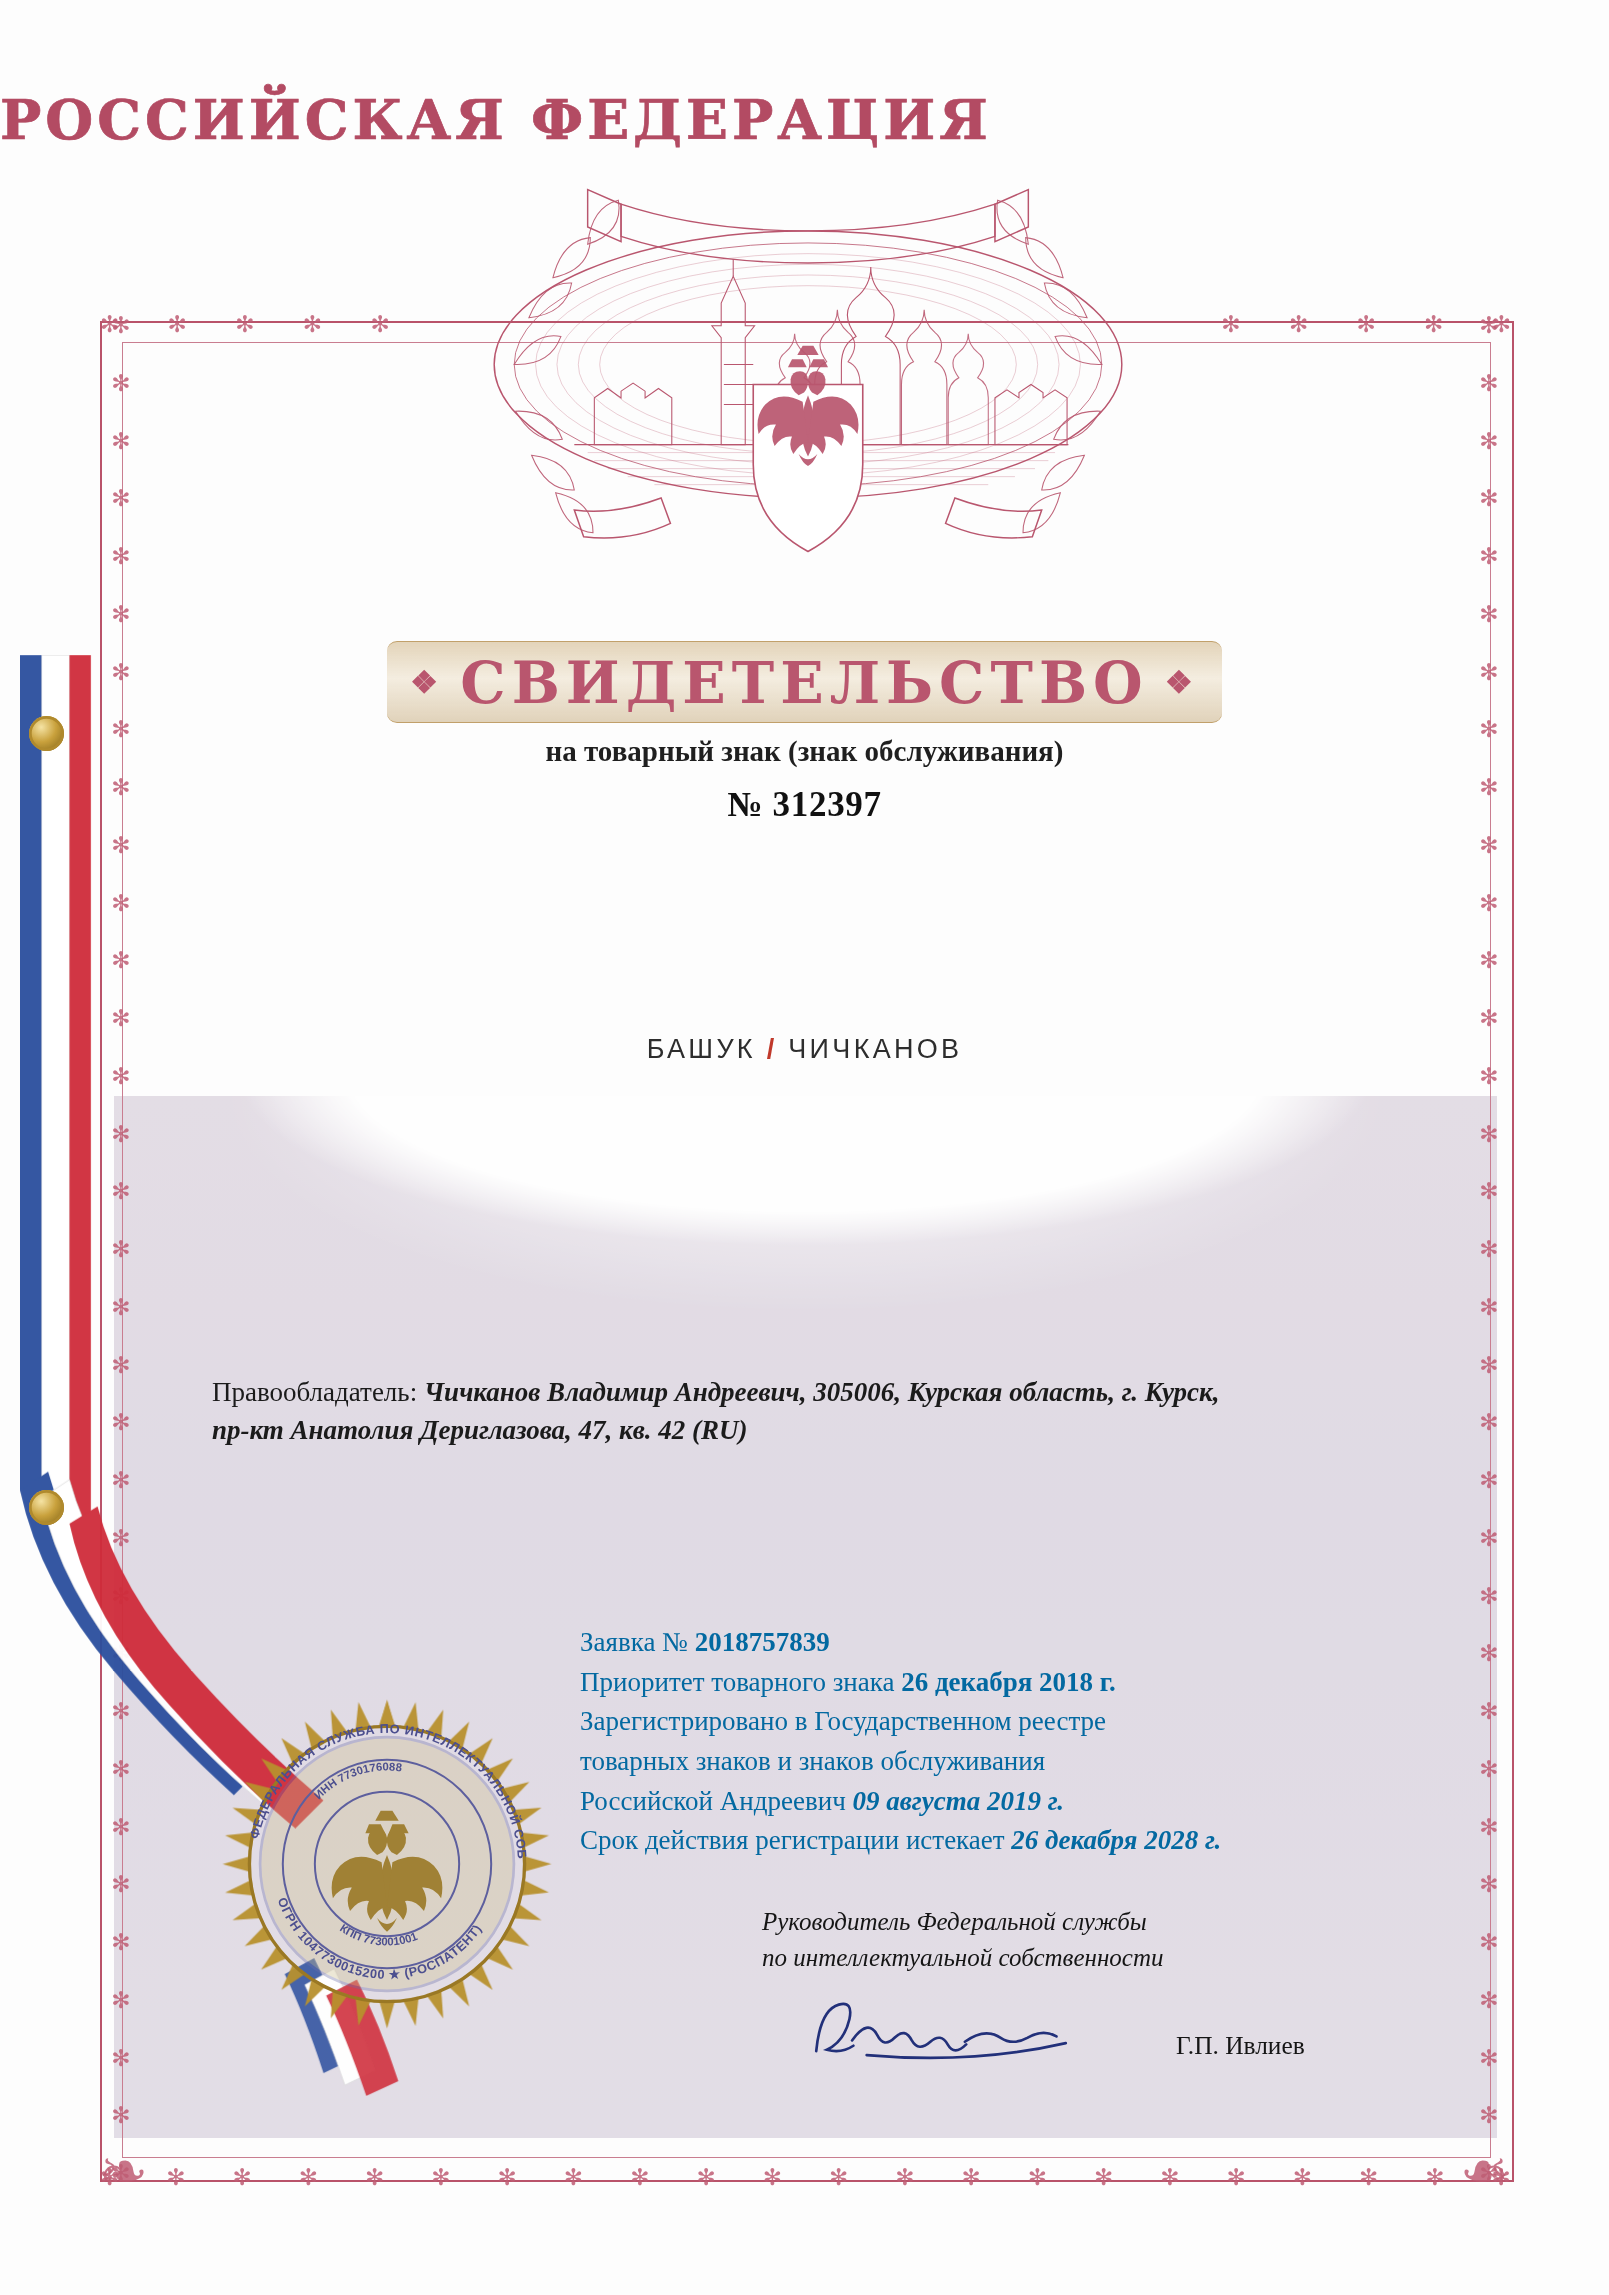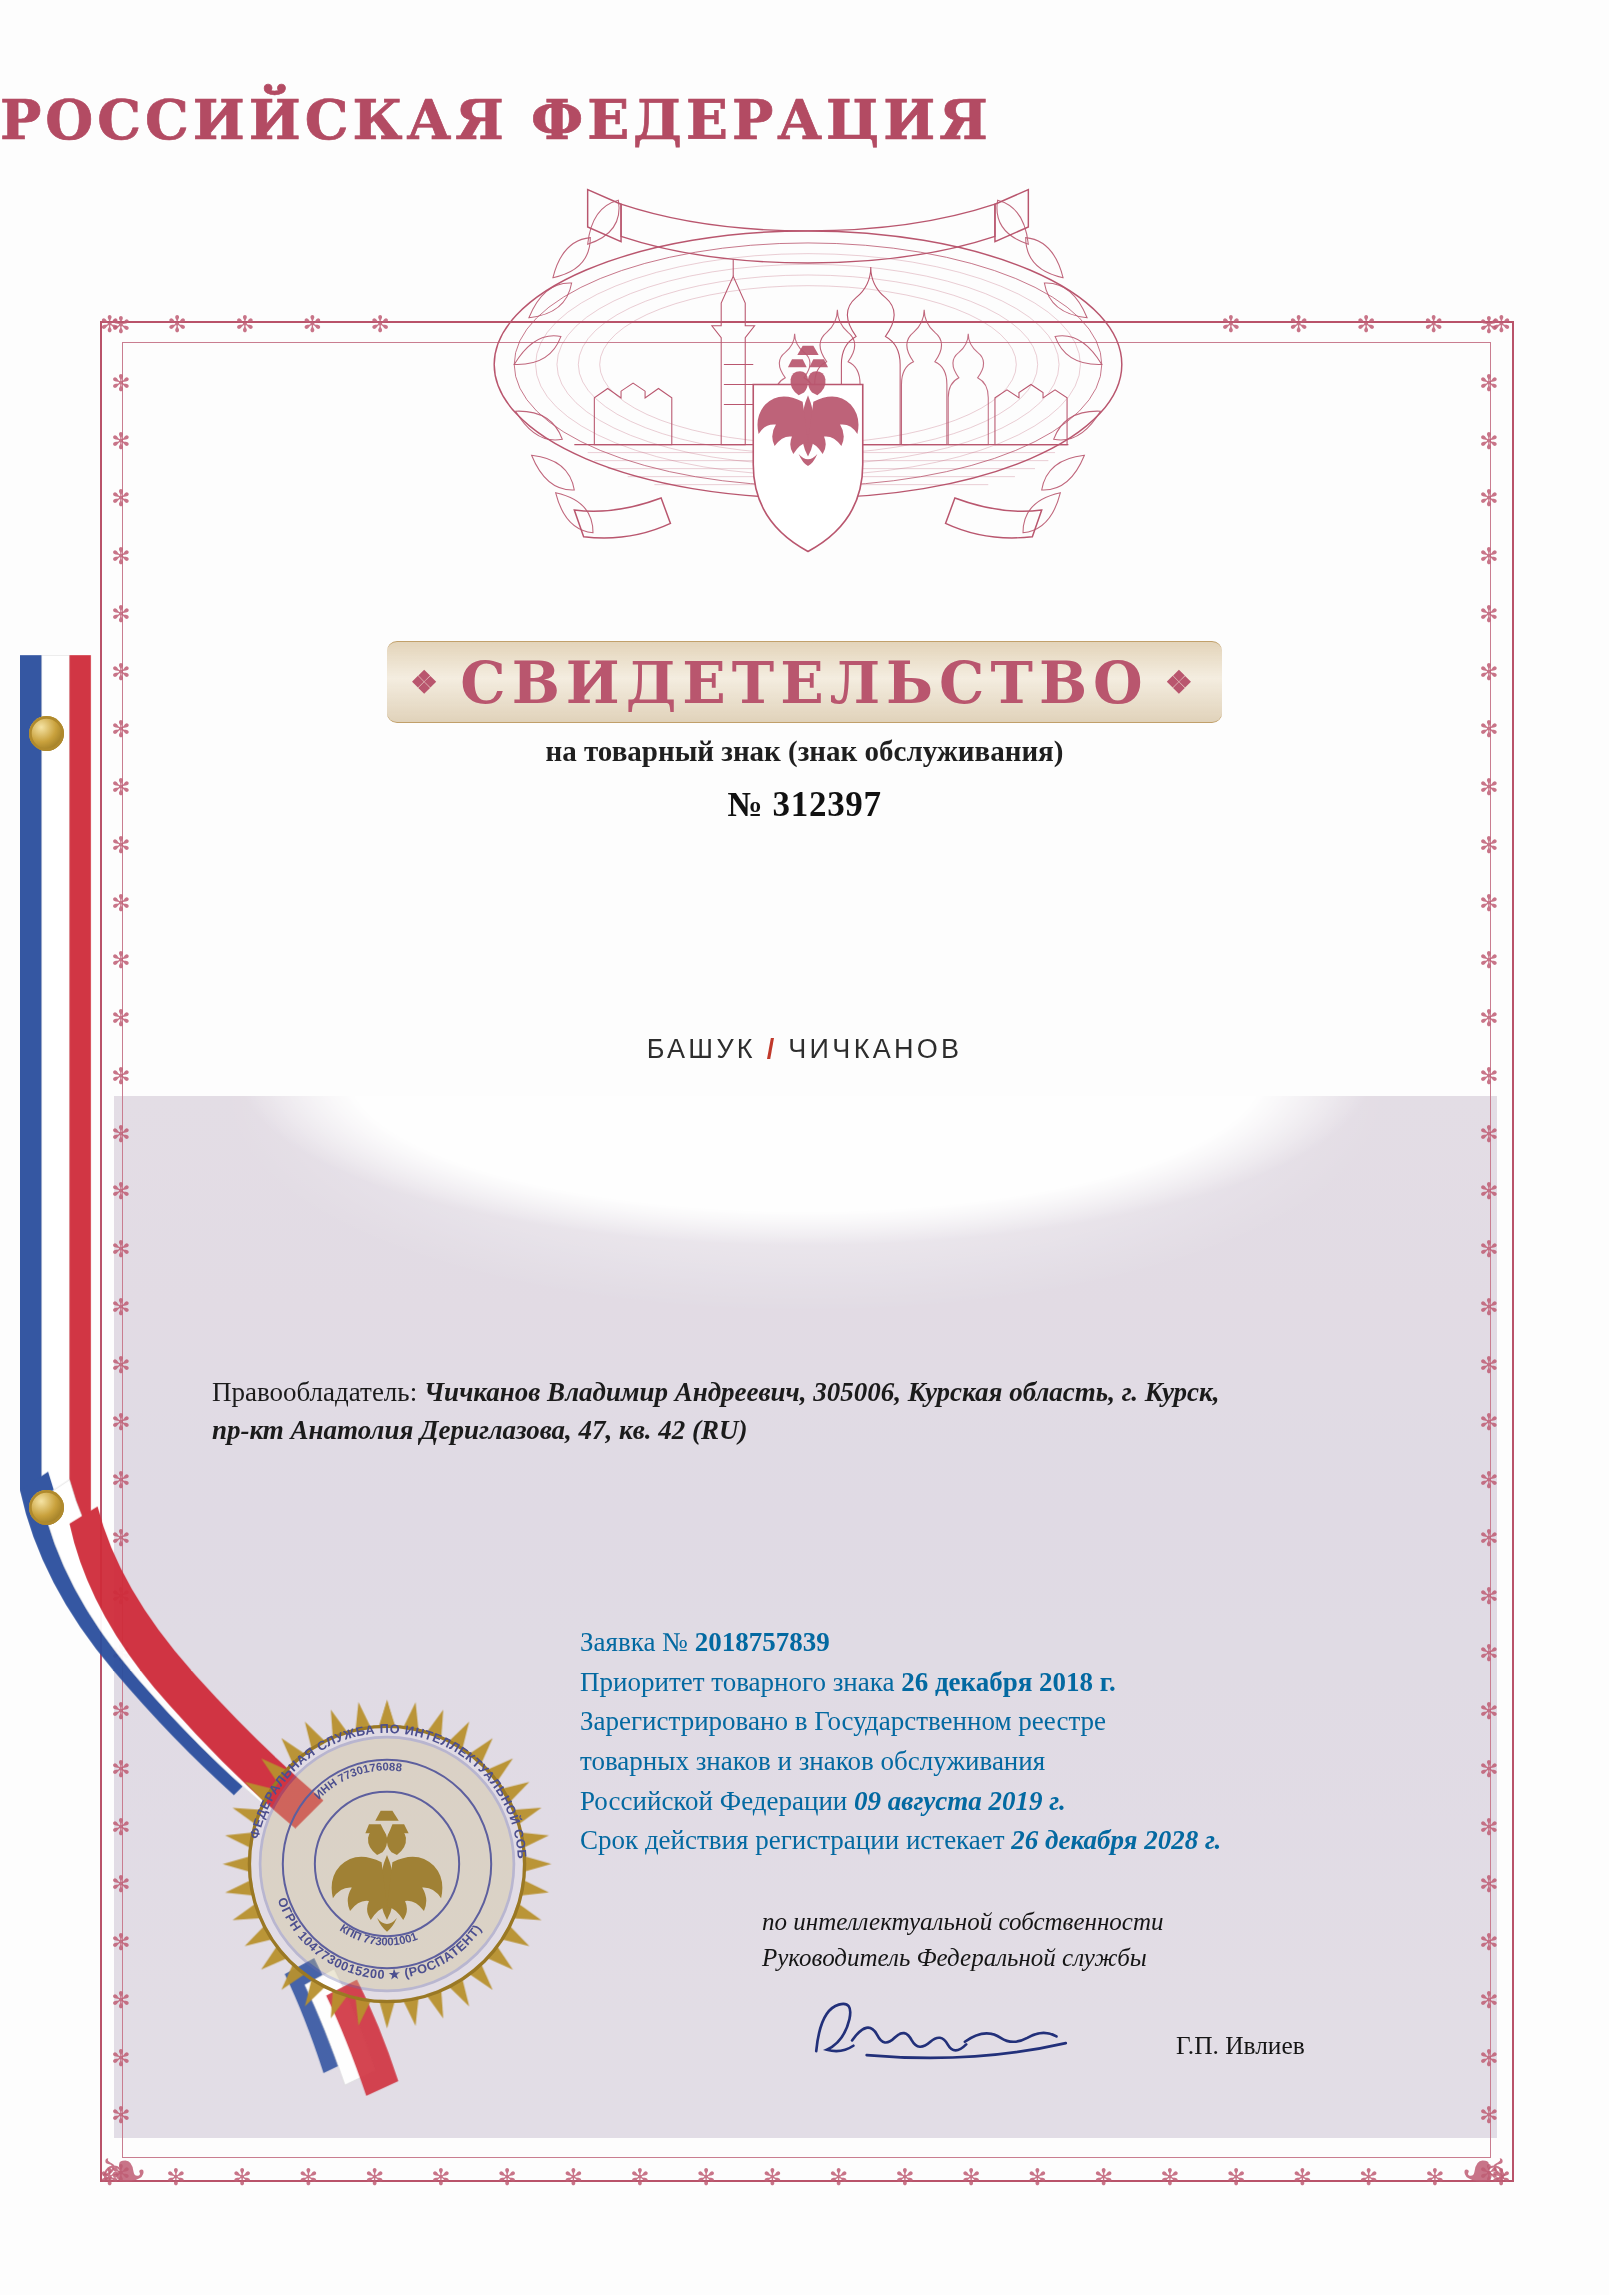--- a/index.html
+++ b/index.html
@@ -513,32 +513,32 @@
       <span>Заявка №</span>
       <span class="b">2018757839</span>
     </div>
     <div>
       <span>Приоритет товарного знака</span>
       <span class="b">26 декабря 2018 г.</span>
     </div>
     <div>Зарегистрировано в Государственном реестре</div>
     <div>товарных знаков и знаков обслуживания</div>
     <div>
-      <span>Российской Федерации</span>
+      <span>Российской Андреевич</span>
       <span class="bi">09 августа 2019 г.</span>
     </div>
     <div>
       <span>Срок действия регистрации истекает</span>
       <span class="bi">26 декабря 2028 г.</span>
     </div>
   </div>
 
   <div class="signer">
+    <div>Руководитель Федеральной службы</div>
     <div>по интеллектуальной собственности</div>
-    <div>Руководитель Федеральной службы</div>
   </div>
 
   <div class="signature-mark">
     <svg viewBox="0 0 520 110" xmlns="http://www.w3.org/2000/svg">
       <g fill="none" stroke="#22307a" stroke-width="4" stroke-linecap="round">
         <path d="M20 86 q6 -62 34 -70 q22 -6 16 22 q-8 34 -34 46 q22 6 40 -6"></path>
         <path d="M74 70 q24 -34 38 -8 q10 20 26 4 q16 -16 26 4 q10 18 28 2 q16 -14 26 4 q10 18 28 0"></path>
         <path d="M244 72 q30 -22 54 -6 q18 12 40 0 q24 -14 44 -2"></path>
         <path d="M96 92 q160 14 300 -18"></path>
       </g>

